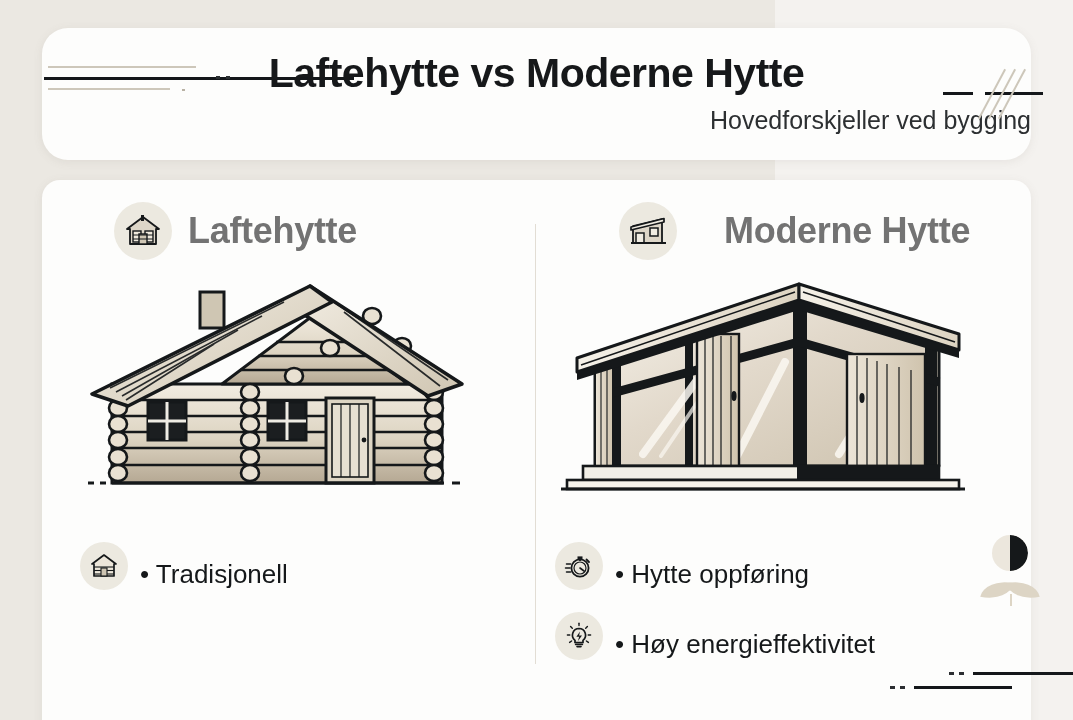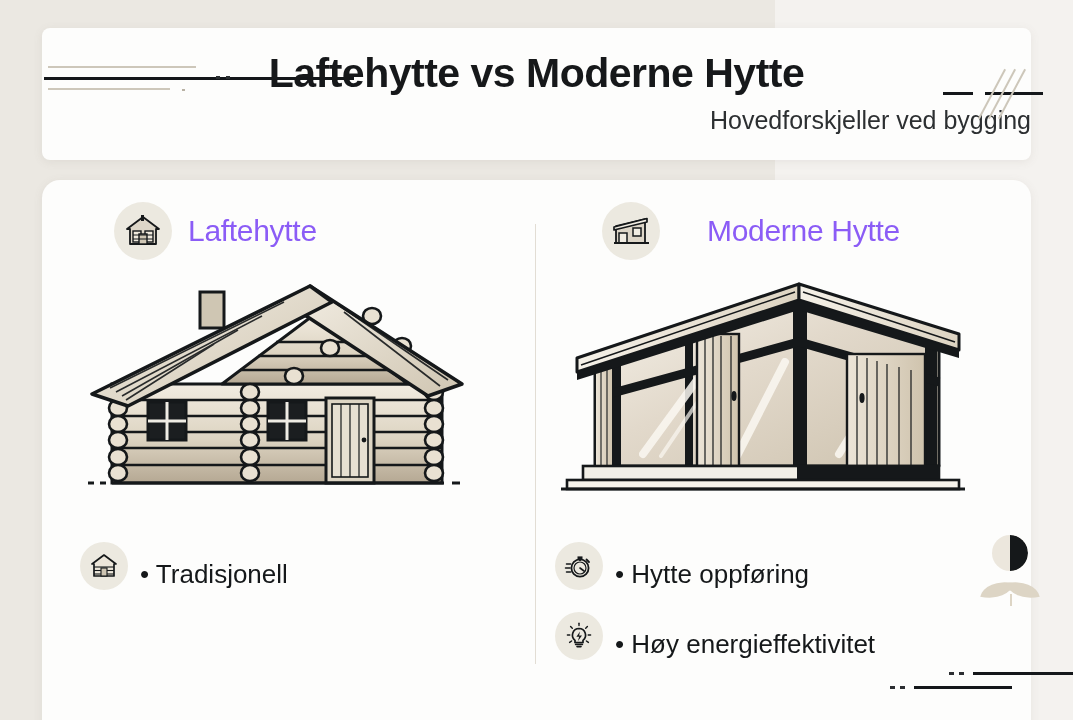--- a/index.html
+++ b/index.html
@@ -39,21 +39,21 @@
   }
 
   
   .header-card {
     position: absolute;
     left: 42px;
     top: 28px;
     width: 989px;
     height: 132px;
     background: #fdfdfc;
-    border-radius: 8px;
+    border-radius: 26px;
     box-shadow: 0 2px 10px rgba(120,110,95,0.10);
     overflow: visible;
   }
   .header-title {
     position: absolute;
     left: 0;
     right: 0;
     top: 22px;
     text-align: center;
     font-size: 41px;
@@ -162,35 +162,35 @@
   .column.right { left: 505px; }
 
   .col-head {
     position: absolute;
     top: 22px;
     left: 42px;
     display: flex;
     align-items: center;
     gap: 16px;
   }
-  .col-head.right-head { left: 55px; gap: 47px; }
+  .col-head.right-head { left: 72px; gap: 47px; }
   .badge {
     width: 58px;
     height: 58px;
     border-radius: 50%;
     background: #ece9e0;
     display: flex;
     align-items: center;
     justify-content: center;
     flex: none;
   }
   .col-title {
-    font-size: 30px;
-    font-weight: normal;
-    color: #8b5cf6;
+    font-size: 36px;
+    font-weight: bold;
+    color: #737373;
     letter-spacing: -0.3px;
     white-space: nowrap;
   }
 
   .illo {
     position: absolute;
     top: 96px;
     left: 0;
     width: 460px;
     height: 225px;

